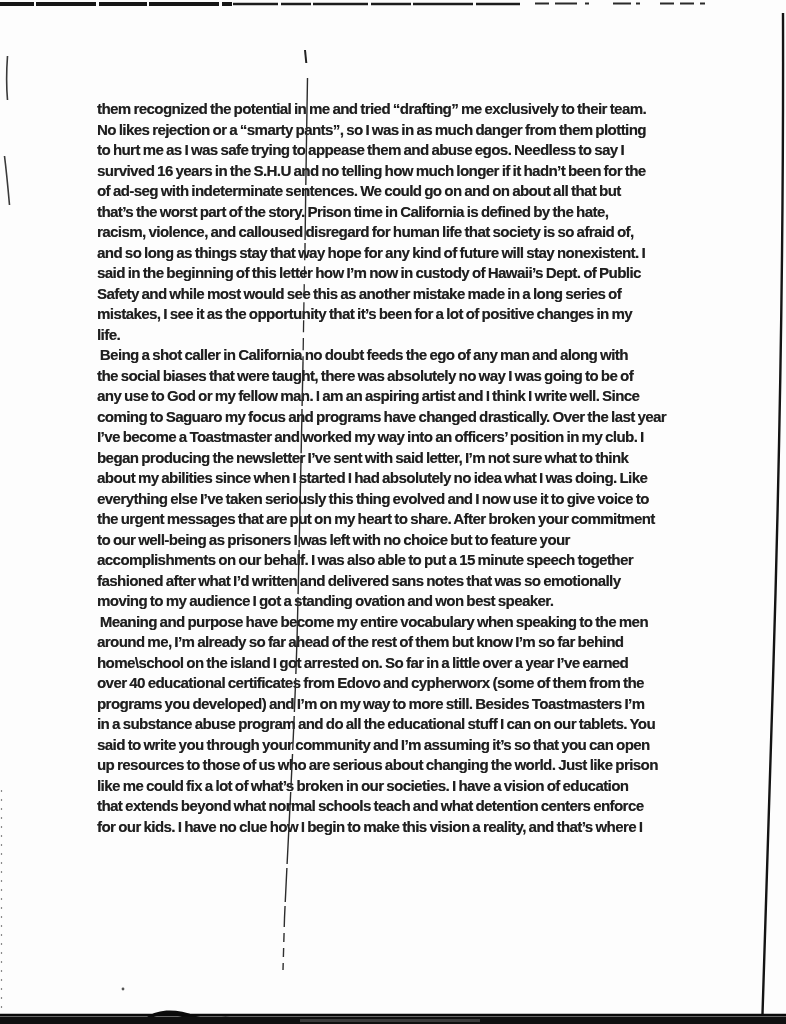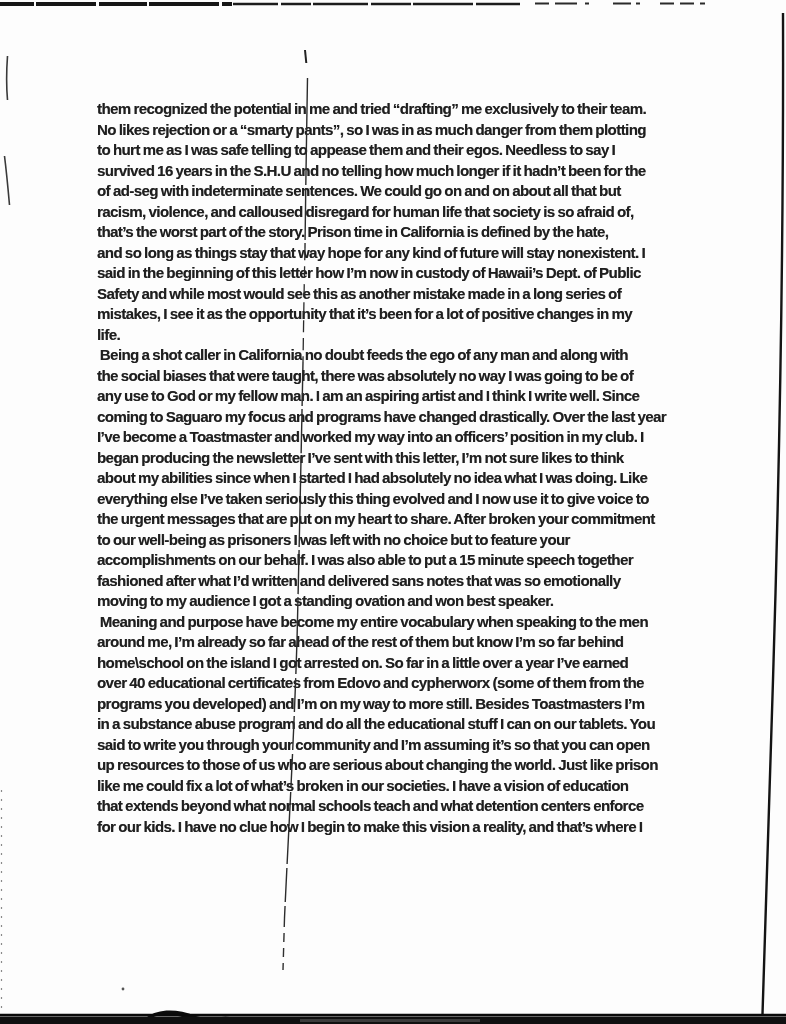--- a/index.html
+++ b/index.html
@@ -45,38 +45,38 @@
 </style>
 </head>
 <body>
 
 <div id="page">
 
   <div id="letter-body">
       <div class="para">
         <div class="line">them recognized the potential in me and tried “drafting” me exclusively to their team.</div>
         <div class="line">No likes rejection or a “smarty pants”, so I was in as much danger from them plotting</div>
-        <div class="line">to hurt me as I was safe telling to appease them and their egos. Needless to say I</div>
+        <div class="line">to hurt me as I was safe trying to appease them and abuse egos. Needless to say I</div>
         <div class="line">survived 16 years in the S.H.U and no telling how much longer if it hadn’t been for the</div>
         <div class="line">of ad-seg with indeterminate sentences. We could go on and on about all that but</div>
+        <div class="line">that’s the worst part of the story. Prison time in California is defined by the hate,</div>
         <div class="line">racism, violence, and calloused disregard for human life that society is so afraid of,</div>
-        <div class="line">that’s the worst part of the story. Prison time in California is defined by the hate,</div>
         <div class="line">and so long as things stay that way hope for any kind of future will stay nonexistent. I</div>
         <div class="line">said in the beginning of this letter how I’m now in custody of Hawaii’s Dept. of Public</div>
         <div class="line">Safety and while most would see this as another mistake made in a long series of</div>
         <div class="line">mistakes, I see it as the opportunity that it’s been for a lot of positive changes in my</div>
         <div class="line">life.</div>
       </div>
       <div class="para">
         <div class="line"> Being a shot caller in California no doubt feeds the ego of any man and along with</div>
         <div class="line">the social biases that were taught, there was absolutely no way I was going to be of</div>
         <div class="line">any use to God or my fellow man. I am an aspiring artist and I think I write well. Since</div>
         <div class="line">coming to Saguaro my focus and programs have changed drastically. Over the last year</div>
         <div class="line">I’ve become a Toastmaster and worked my way into an officers’ position in my club. I</div>
-        <div class="line">began producing the newsletter I’ve sent with this letter, I’m not sure likes to think</div>
+        <div class="line">began producing the newsletter I’ve sent with said letter, I’m not sure what to think</div>
         <div class="line">about my abilities since when I started I had absolutely no idea what I was doing. Like</div>
         <div class="line">everything else I’ve taken seriously this thing evolved and I now use it to give voice to</div>
         <div class="line">the urgent messages that are put on my heart to share. After broken your commitment</div>
         <div class="line">to our well-being as prisoners I was left with no choice but to feature your</div>
         <div class="line">accomplishments on our behalf. I was also able to put a 15 minute speech together</div>
         <div class="line">fashioned after what I’d written and delivered sans notes that was so emotionally</div>
         <div class="line">moving to my audience I got a standing ovation and won best speaker.</div>
       </div>
       <div class="para">
         <div class="line"> Meaning and purpose have become my entire vocabulary when speaking to the men</div>

